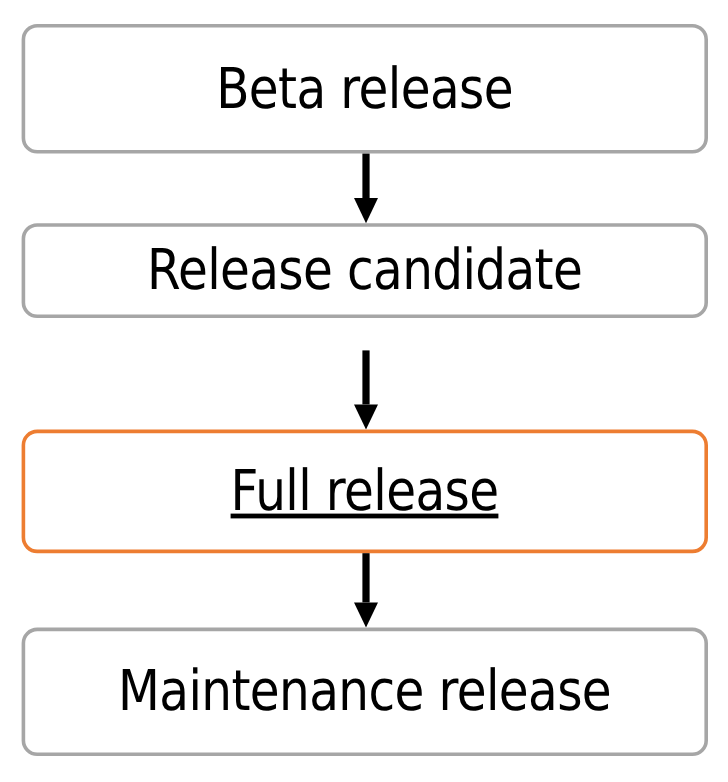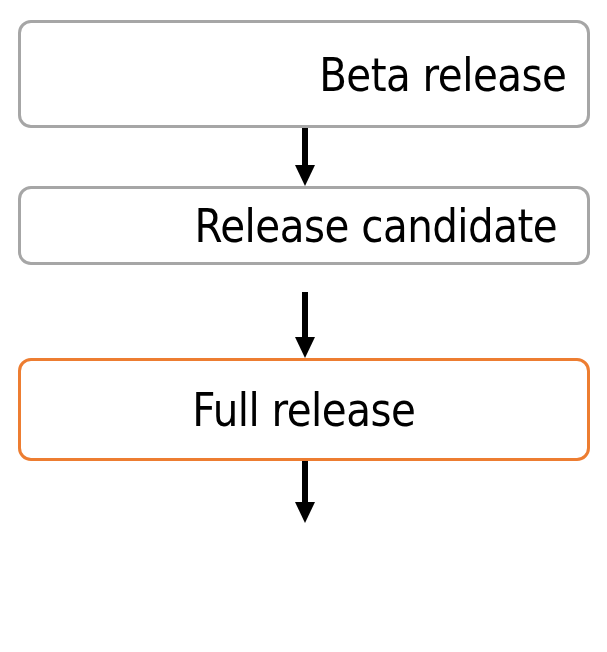--- a/index.html
+++ b/index.html
@@ -30,21 +30,20 @@
     border-style: solid;
     border-radius: 13px;
     display: flex;
     align-items: center;
     justify-content: center;
   }
 
   .node-box.theme-gray {
     border-color: #a6a6a6;
     border-width: 3px;
-    justify-content: flex-end;
   }
 
   .node-box.theme-orange {
     border-color: #ed7d31;
     border-width: 3px;
   }
 
   .node-label {
     font-family: "DejaVu Sans", "Liberation Sans", sans-serif;
     font-size: 47px;
@@ -53,21 +52,21 @@
     color: #000000;
     letter-spacing: -0.6px;
     white-space: nowrap;
     transform: scaleX(0.86);
     transform-origin: center center;
   }
 
   
   #node-beta            { top: 20px;  height: 108px; }
   #node-release-cand    { top: 186px; height: 79px; }
-  #node-full-release    { top: 358px; height: 103px; }
+  #node-full-release    { top: 358px; height: 103px; text-decoration: underline; }
   #node-maintenance     { top: 523px; height: 107px; }
 
   
   .connector-arrow {
     position: absolute;
     width: 20px;
     margin-left: -10px;
   }
   .connector-arrow .arrow-shaft {
     position: absolute;
@@ -121,14 +120,17 @@
 
   <div id="node-full-release" class="node-box theme-orange">
     <span class="node-label">Full release</span>
   </div>
 
   <div id="arrow-full-to-maint" class="connector-arrow">
     <span class="arrow-shaft"></span>
     <span class="arrow-head"></span>
   </div>
 
+  <div id="node-maintenance" class="node-box theme-gray">
+    <span class="node-label">Maintenance release</span>
+  </div>
 
 </div>
 
 </body></html>

